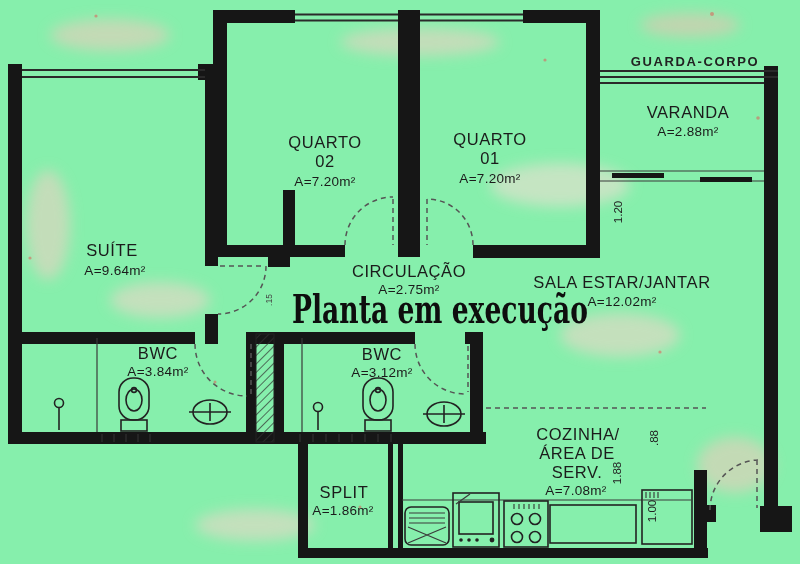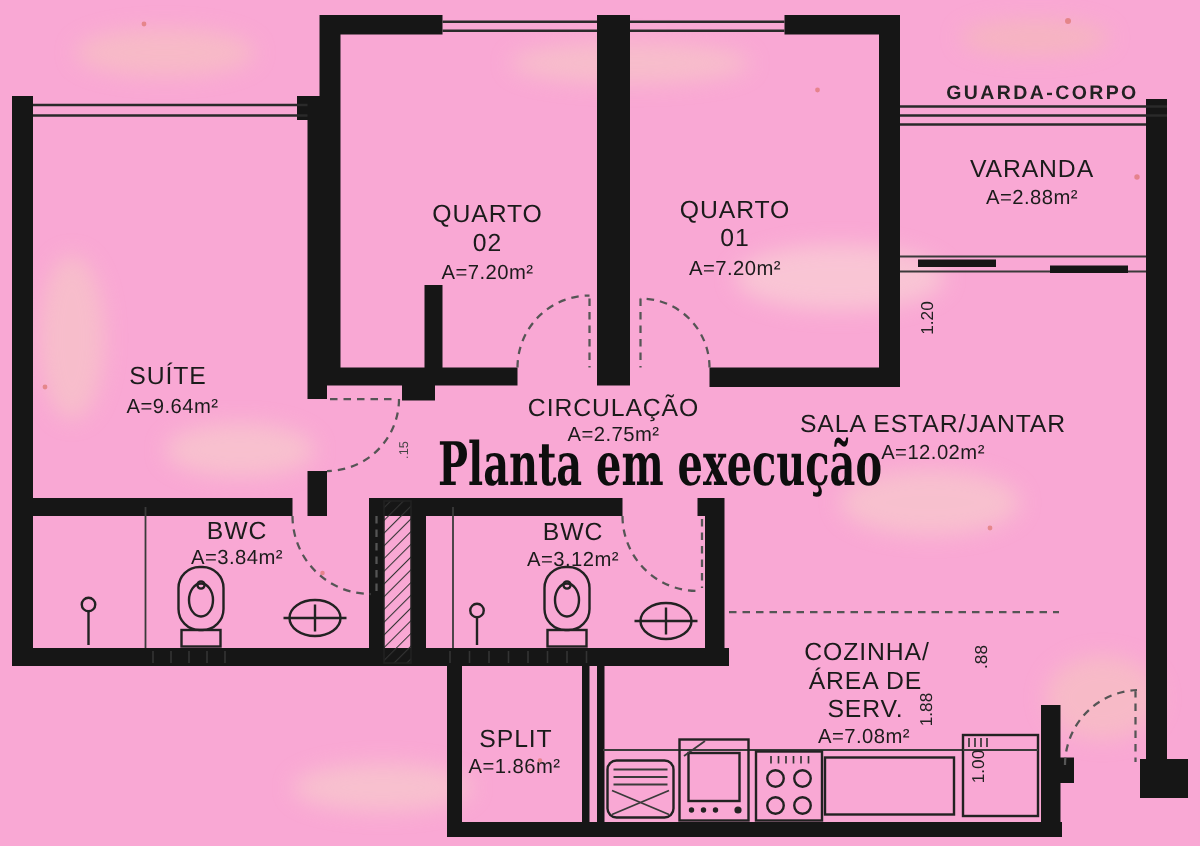--- a/index.html
+++ b/index.html
@@ -1,16 +1,16 @@
 <!DOCTYPE html>
 <html><head>
 <meta charset="utf-8">
 <style>
   html,body{margin:0;padding:0;background:#e8e4de;}
-  .stage{width:800px;height:564px;background:#f9a8d4;position:relative;overflow:hidden;}
+  .stage{width:800px;height:564px;background:#86efac;position:relative;overflow:hidden;}
   svg{display:block;}
   text{font-family:"Liberation Sans",sans-serif;fill:#1b1b1b;}
   .room-name{font-size:16.5px;letter-spacing:.6px;text-anchor:middle;}
   .room-area{font-size:13.5px;letter-spacing:.3px;text-anchor:middle;}
   .guard{font-size:13px;letter-spacing:1.6px;text-anchor:middle;font-weight:bold;fill:#222;}
   .dim{font-size:11.5px;text-anchor:middle;fill:#222;}
   .dim-tiny{font-size:8.5px;text-anchor:middle;fill:#444;}
   .watermark{font-family:"DejaVu Serif",serif;font-weight:700;font-size:40px;fill:#0e0e0e;}
   .wall{fill:#161616;}
   .thin{stroke:#2a2a2a;stroke-width:1.8;fill:none;}

